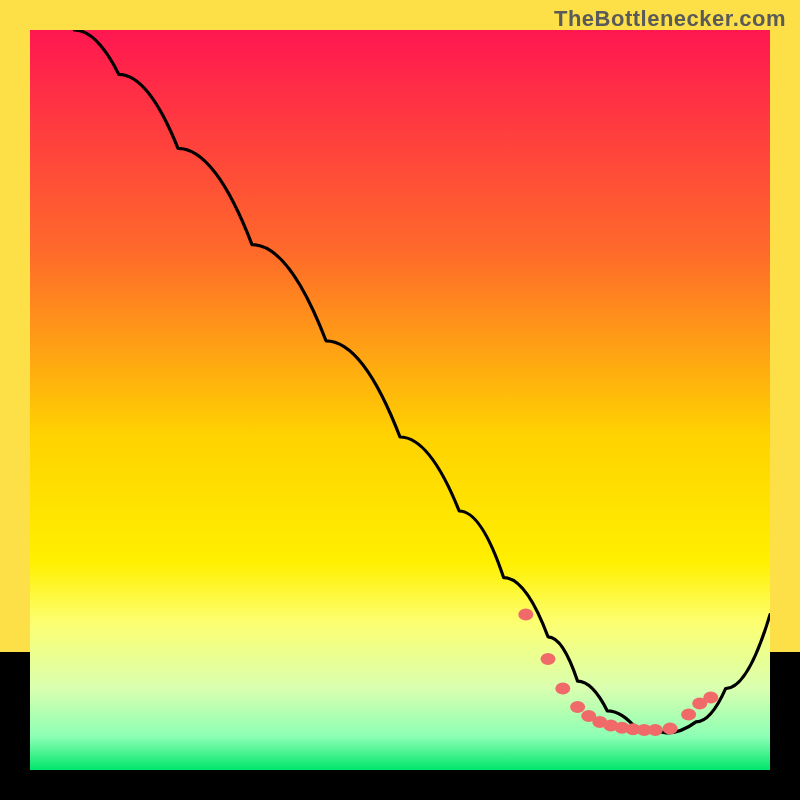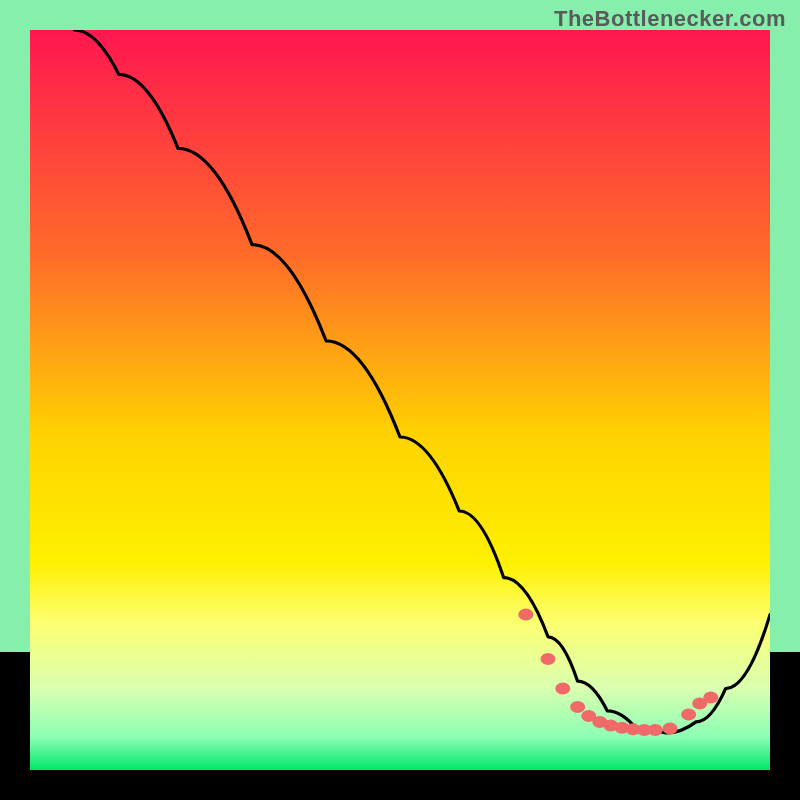--- a/index.html
+++ b/index.html
@@ -8,21 +8,21 @@
     width: 800px;
     height: 800px;
     background: #000;
     font-family: Arial, Helvetica, sans-serif;
     overflow: hidden;
   }
   .frame {
     position: relative;
     width: 800px;
     height: 652px;
-    background: #86efac;
+    background: #fde047;
   }
   .watermark {
     position: absolute;
     top: 6px;
     right: 14px;
     color: #5a5a5a;
     font-size: 22px;
     font-weight: bold;
     letter-spacing: 0.5px;
     user-select: none;

